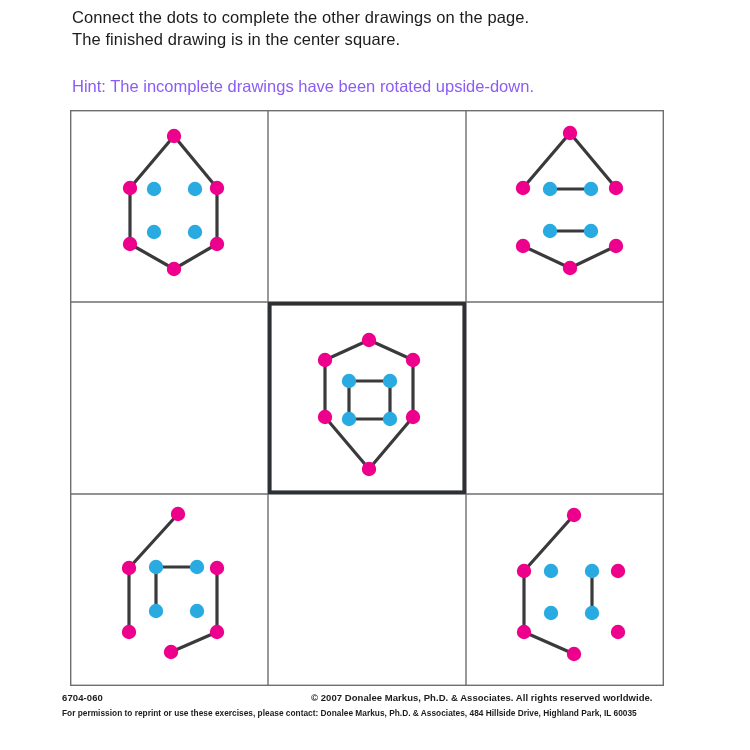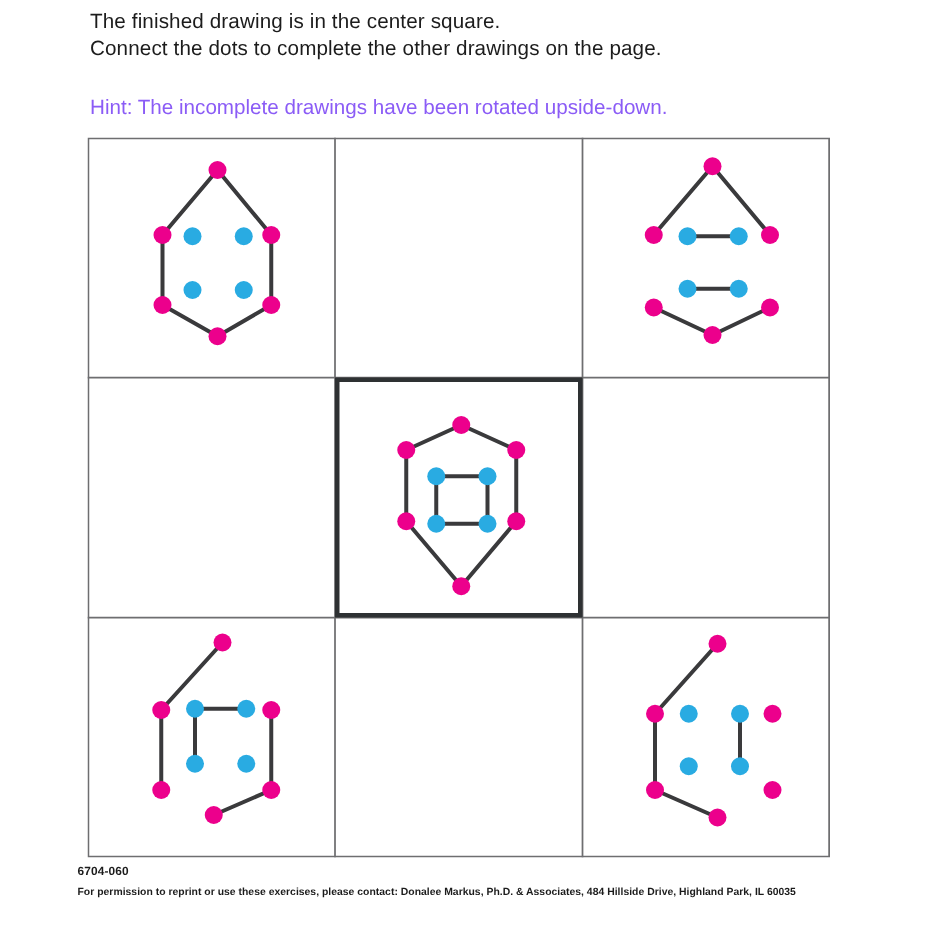--- a/index.html
+++ b/index.html
@@ -96,22 +96,22 @@
     letter-spacing: 0.02px;
     white-space: nowrap;
   }
 </style>
 </head>
 <body>
 
 <div id="page">
 
   <div class="instructions">
+    <div class="instr-line">Connect the dots to complete the other drawings on the page.</div>
     <div class="instr-line">The finished drawing is in the center square.</div>
-    <div class="instr-line">Connect the dots to complete the other drawings on the page.</div>
   </div>
   <div class="instr-hint">Hint: The incomplete drawings have been rotated upside-down.</div>
 
   <div id="grid-wrap">
     <svg id="grid-svg" width="594" height="576" viewBox="0 0 594 576" xmlns="http://www.w3.org/2000/svg">
       <g id="grid-lines">
           <rect x="0.7" y="0.7" width="592.6" height="574.6" fill="#FFFFFF" stroke="#6E6E70" stroke-width="1.4"></rect>
           <line x1="198" y1="0" x2="198" y2="576" stroke="#6E6E70" stroke-width="1.4"></line>
           <line x1="396" y1="0" x2="396" y2="576" stroke="#6E6E70" stroke-width="1.4"></line>
           <line x1="0" y1="192" x2="594" y2="192" stroke="#6E6E70" stroke-width="1.4"></line>
@@ -216,16 +216,17 @@
           </g>
         </g>
       <g id="grid-highlight">
           <rect x="199.8" y="193.8" width="194.4" height="188.4" fill="none" stroke="#2E3133" stroke-width="3.6"></rect>
         </g>
     </svg>
   </div>
 
   <div class="footer">
     <div class="footer-code">6704-060</div>
+    <div class="footer-copyright">© 2007 Donalee Markus, Ph.D. &amp; Associates. All rights reserved worldwide.</div>
     <div class="footer-permission">For permission to reprint or use these exercises, please contact: Donalee Markus, Ph.D. &amp; Associates, 484 Hillside Drive, Highland Park, IL 60035</div>
   </div>
 
 </div>
 
 </body></html>

